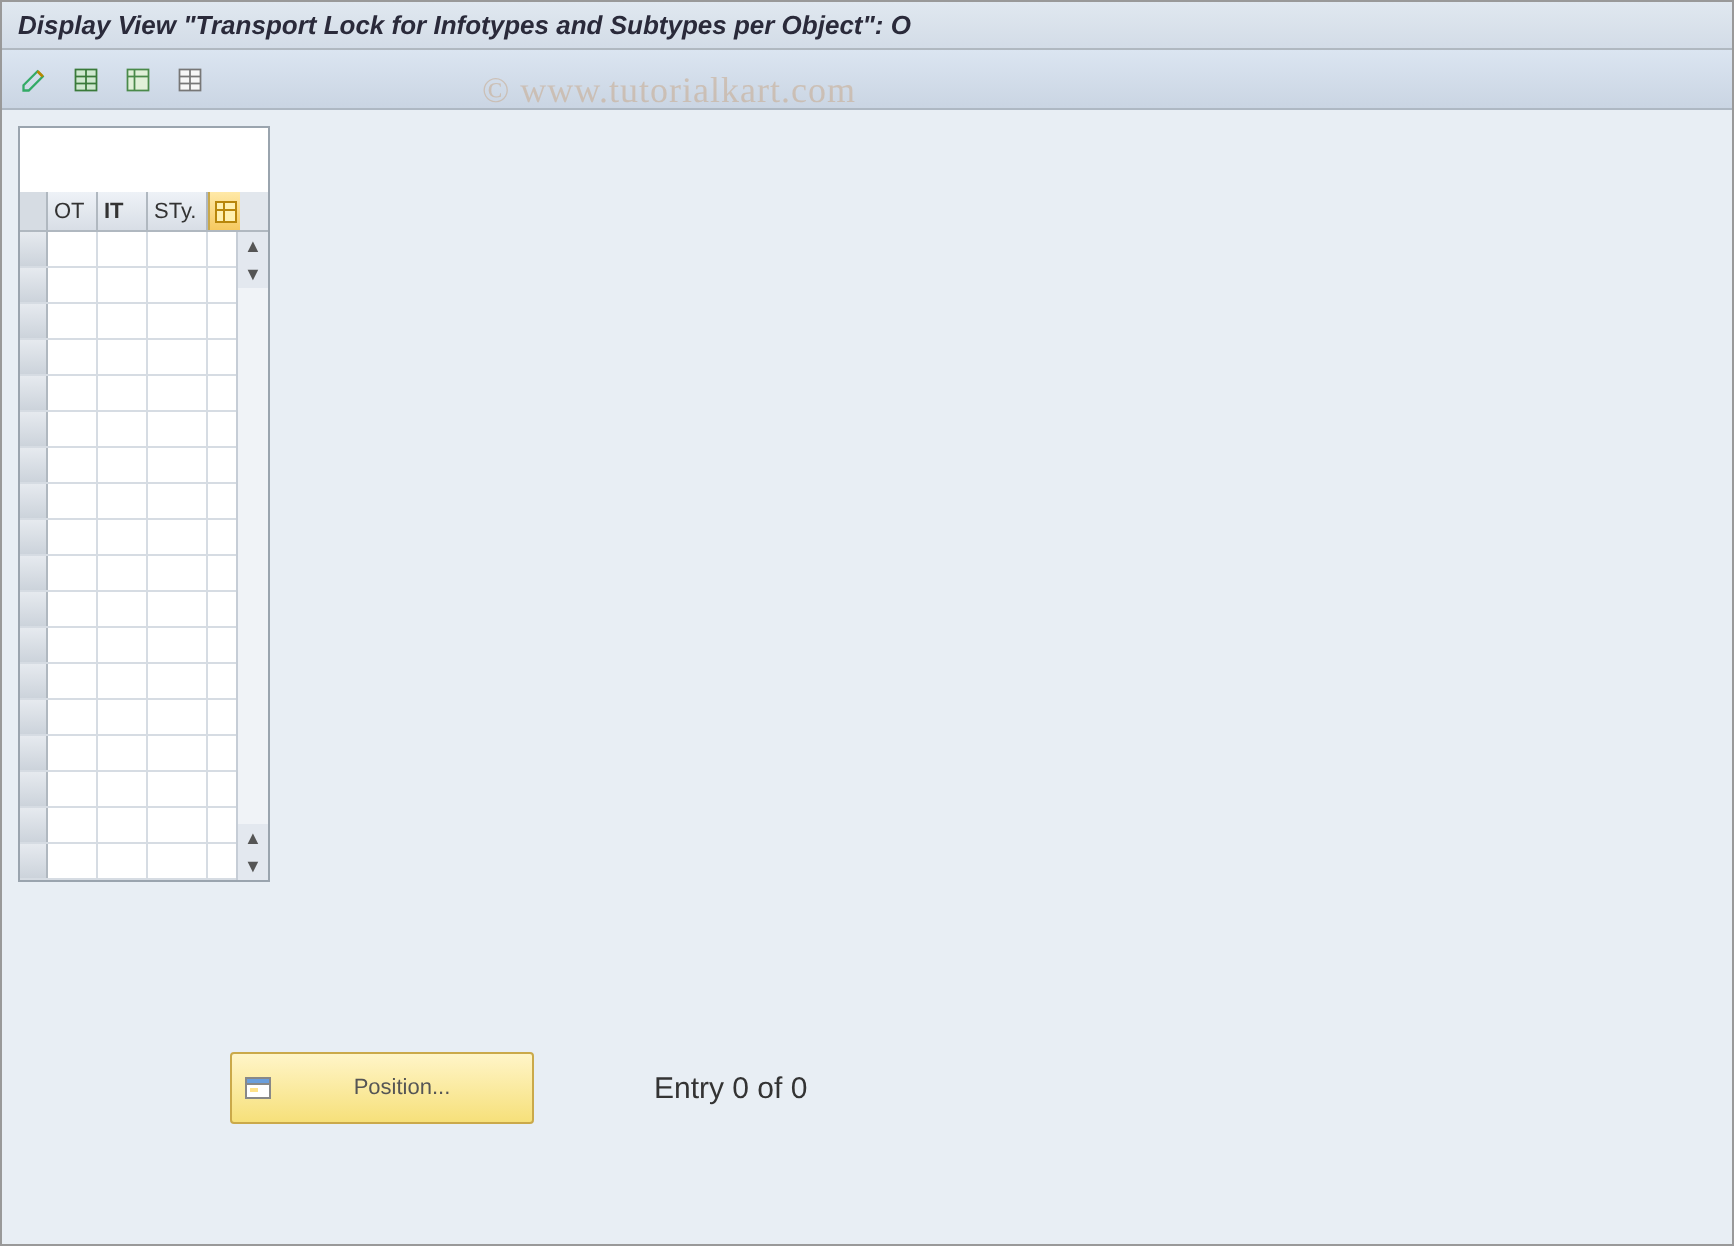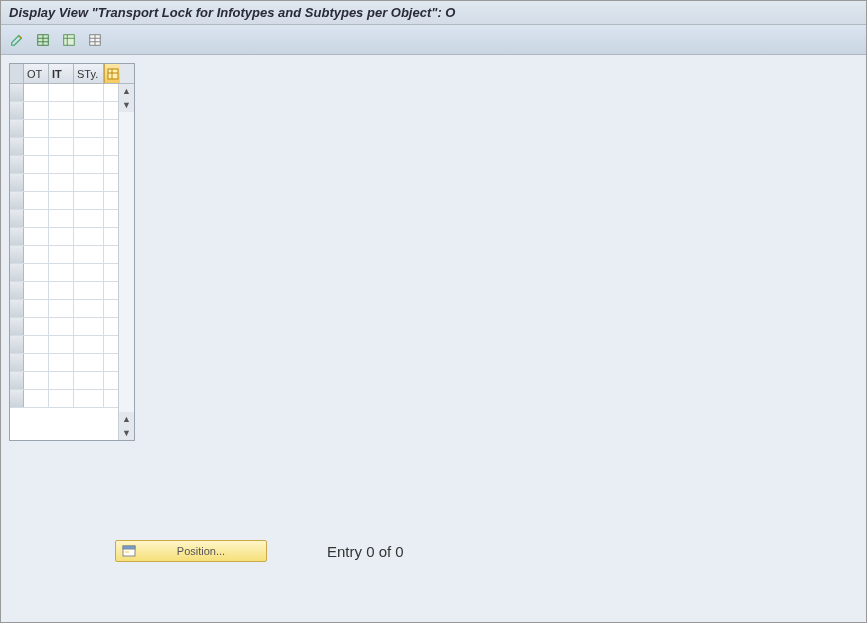--- a/index.html
+++ b/index.html
@@ -69,20 +69,21 @@
       border: 1px solid #9aa4ae;
       background: #fff;
       display: flex;
       flex-direction: column;
     }
     .table-header {
       display: flex;
       background: #e2e7ed;
       border-bottom: 1px solid #b0b8c0;
       height: 20px;
+      margin-top: 32px;
     }
     .row-selector-header {
       width: 14px;
       border-right: 1px solid #b0b8c0;
       background: #d6dce3;
     }
     .col-header {
       border-right: 1px solid #b0b8c0;
       padding: 2px 3px;
       font-size: 11px;
@@ -155,21 +156,21 @@
     .footer-bar {
       position: absolute;
       bottom: 60px;
       left: 114px;
       display: flex;
       align-items: center;
       gap: 60px;
     }
     .position-btn {
       width: 152px;
-      height: 22px;
+      height: 36px;
       background: linear-gradient(to bottom, #fff5c8, #f6e07a);
       border: 1px solid #caa94a;
       border-radius: 2px;
       display: flex;
       align-items: center;
       padding: 0 6px;
       cursor: pointer;
       color: #555;
       font-size: 11px;
       gap: 6px;
@@ -396,14 +397,15 @@
             <rect x="3" y="6" width="4" height="2" fill="#ffe28a"></rect>
           </svg>
         </span>
         <span class="pos-label">Position...</span>
       </button>
       <span class="entry-text">Entry 0 of 0</span>
     </div>
 
   </div>
 
+  <div class="watermark">© www.tutorialkart.com</div>
 
 </div>
 
 </body></html>

